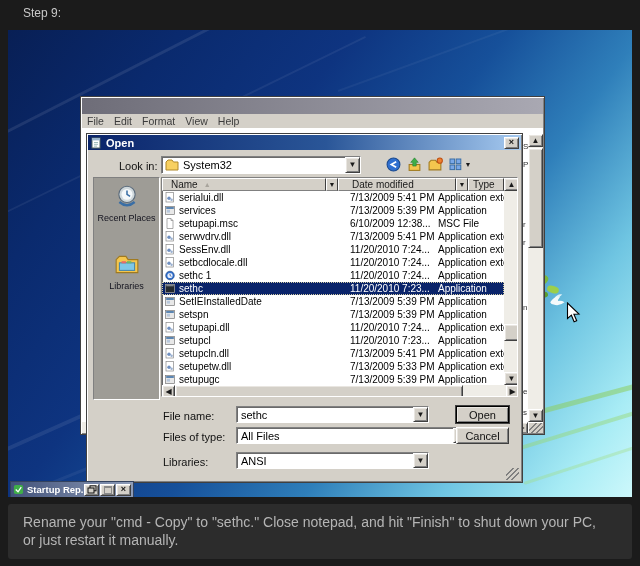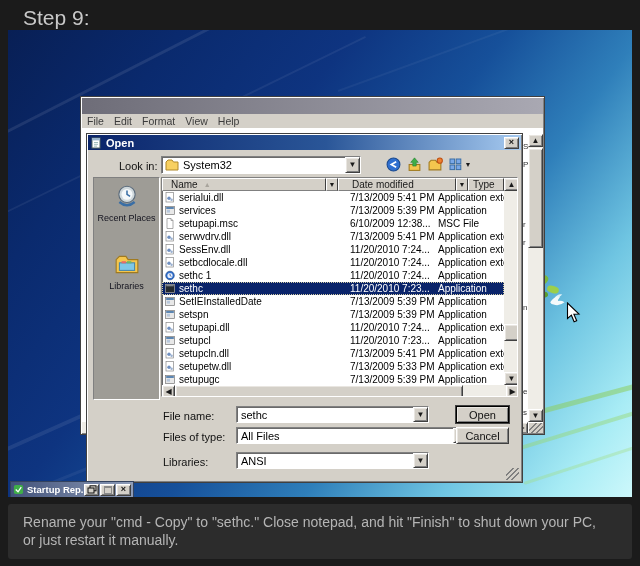--- a/index.html
+++ b/index.html
@@ -1,18 +1,18 @@
 <!DOCTYPE html>
 <html><head>
 <meta charset="utf-8">
 <style>
   html,body{margin:0;padding:0;}
   body{background:#141414;font-family:"Liberation Sans",sans-serif;}
   .page{position:relative;width:640px;height:566px;background:#1b1b1b;overflow:hidden;}
-  .step-label{position:absolute;left:23px;top:6px;font-size:21px;color:#c9c9c9;}
+  .step-label{position:absolute;left:23px;top:6px;font-size:12px;color:#c9c9c9;}
   
   .desktop{position:absolute;left:8px;top:30px;width:624px;height:467px;overflow:hidden;
     background:linear-gradient(126deg,#081f55 0%,#0a2a6e 18%,#0e3480 36%,#16509a 52%,#2f7fba 66%,#6fc5e2 80%,#a8ecf5 92%,#cdf8fb 100%);}
   .streak{position:absolute;background:rgba(255,255,255,.09);transform-origin:left center;}
   .gstreak{position:absolute;transform-origin:left center;border-radius:3px;}
   .leaf{position:absolute;border-radius:50% 4px 50% 4px;}
   
   .win{background:#d4d0c8;border:1px solid #404040;box-shadow:inset 1px 1px 0 #fff, inset -1px -1px 0 #808080;}
   .btn3d{background:#d4d0c8;border:1px solid;border-color:#fff #404040 #404040 #fff;box-shadow:inset 1px 1px 0 #e9e6e1, inset -1px -1px 0 #808080;box-sizing:border-box;}
   .glyph{font-size:8px;line-height:1;color:#1a1a1a;}

